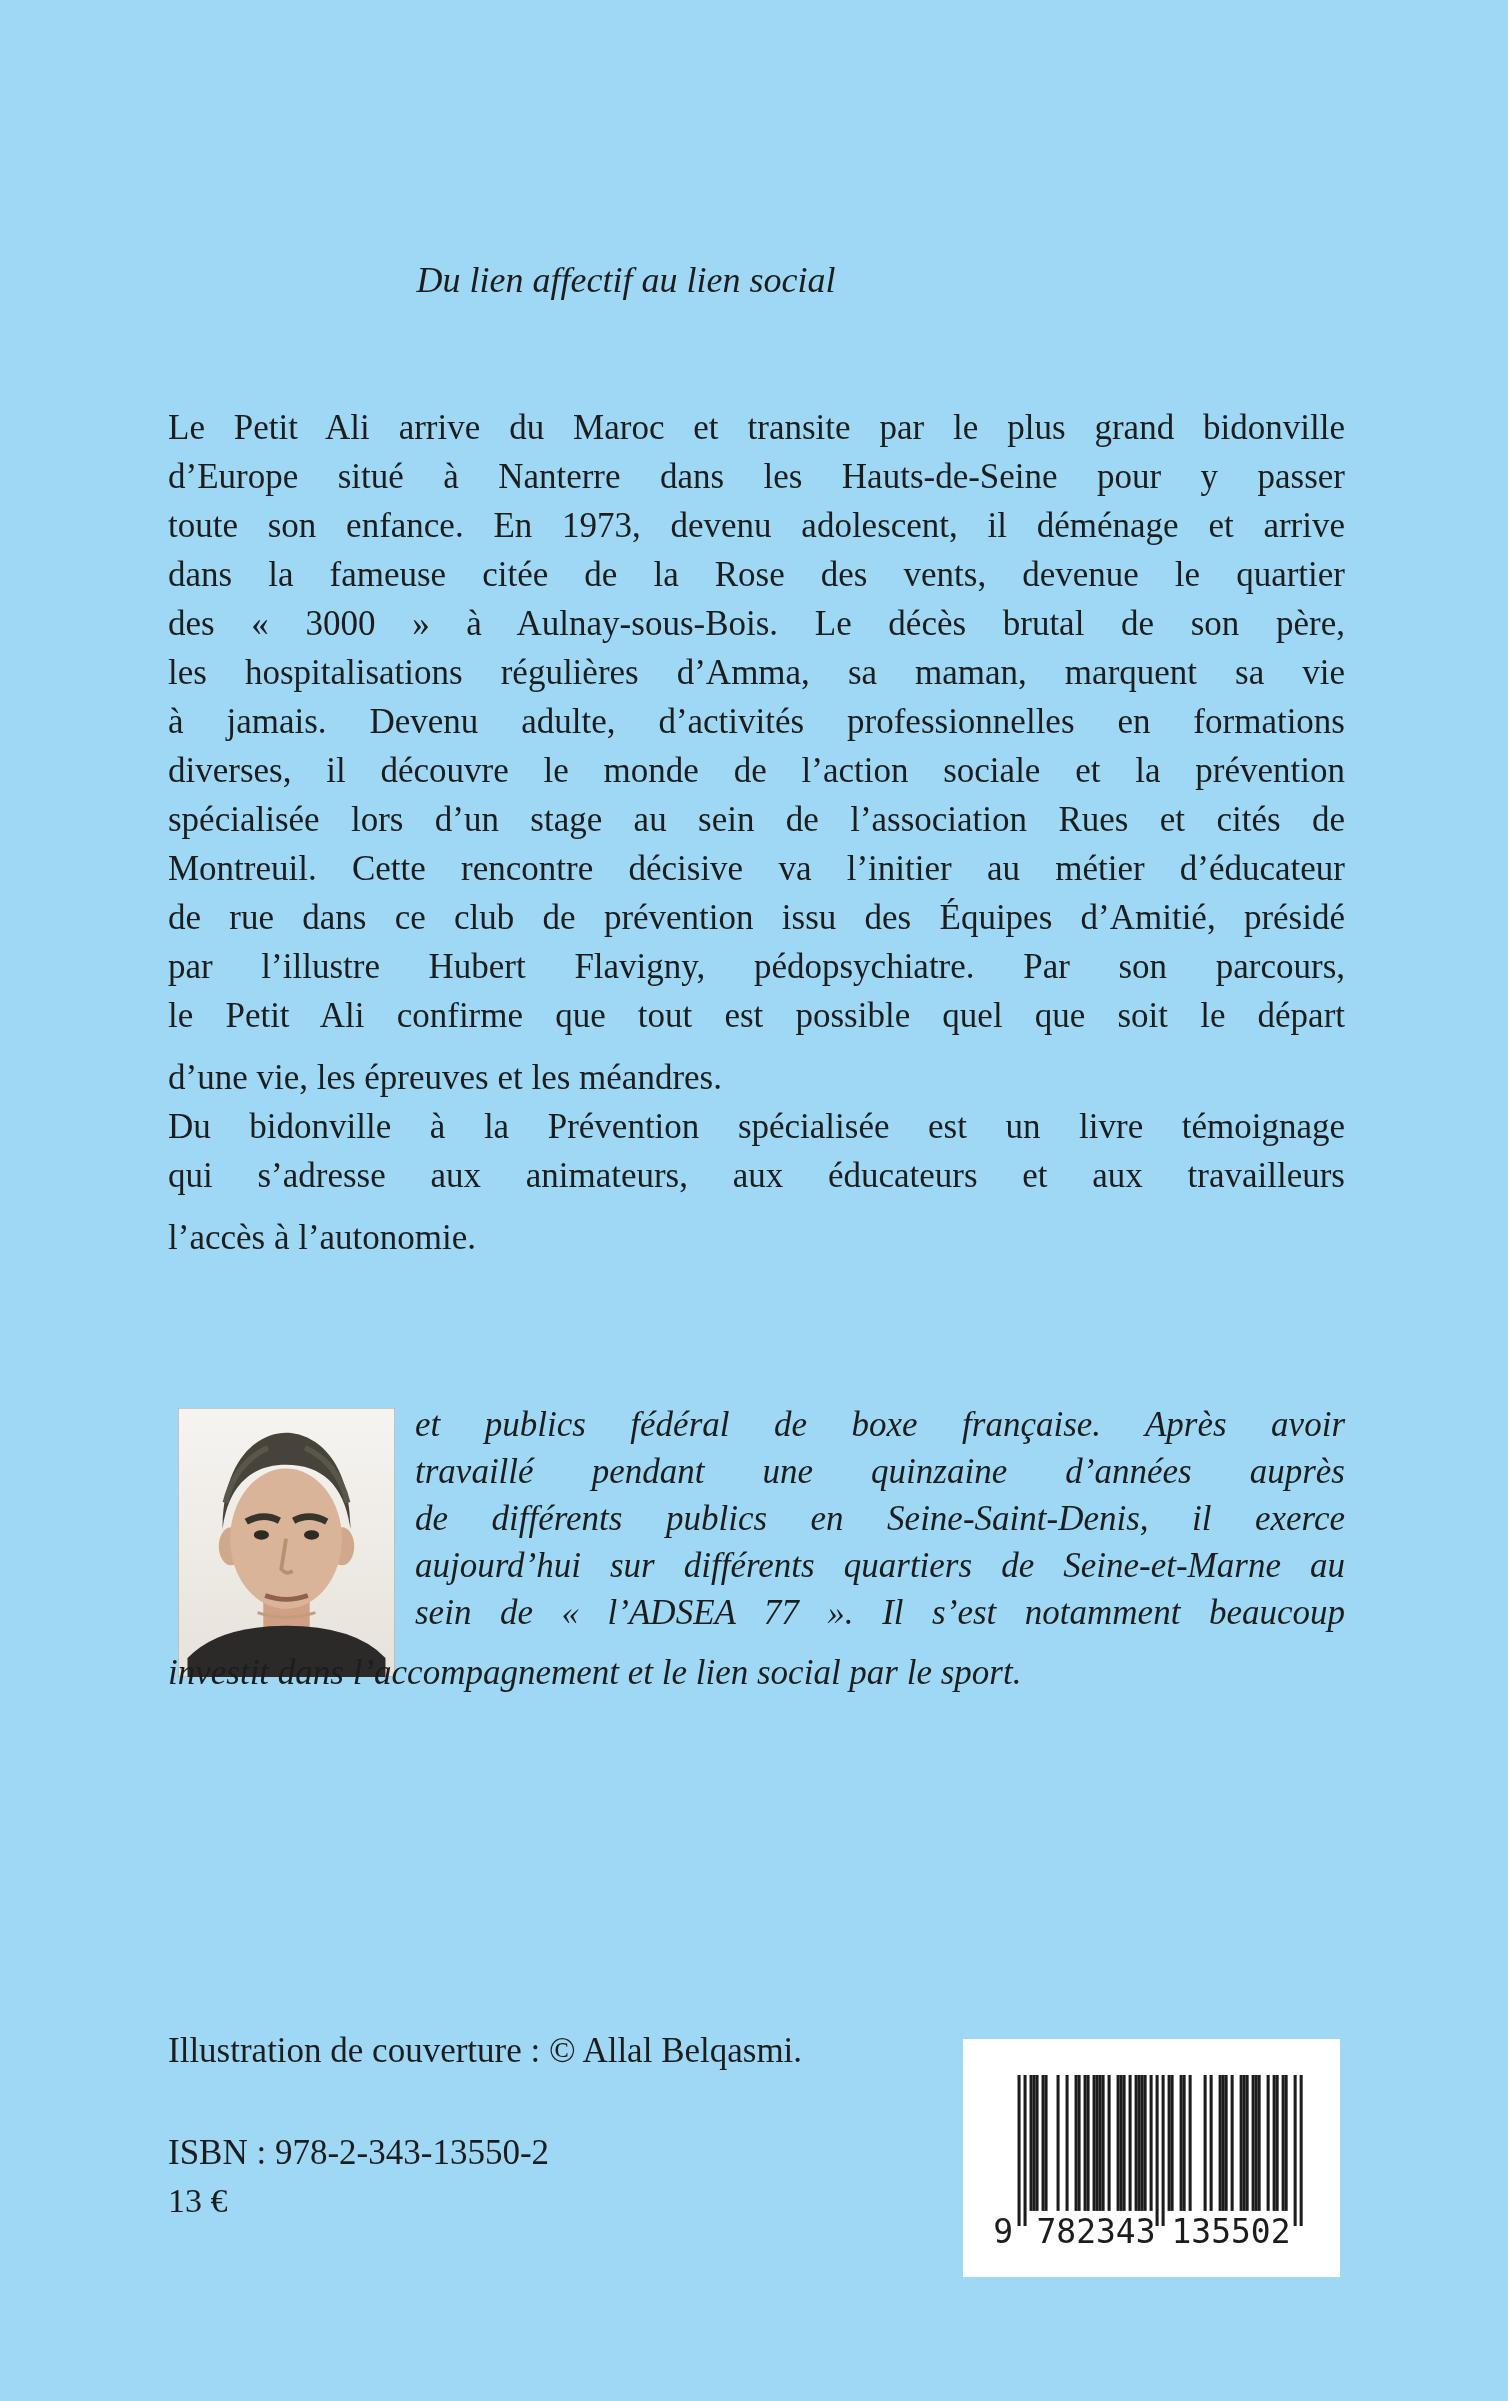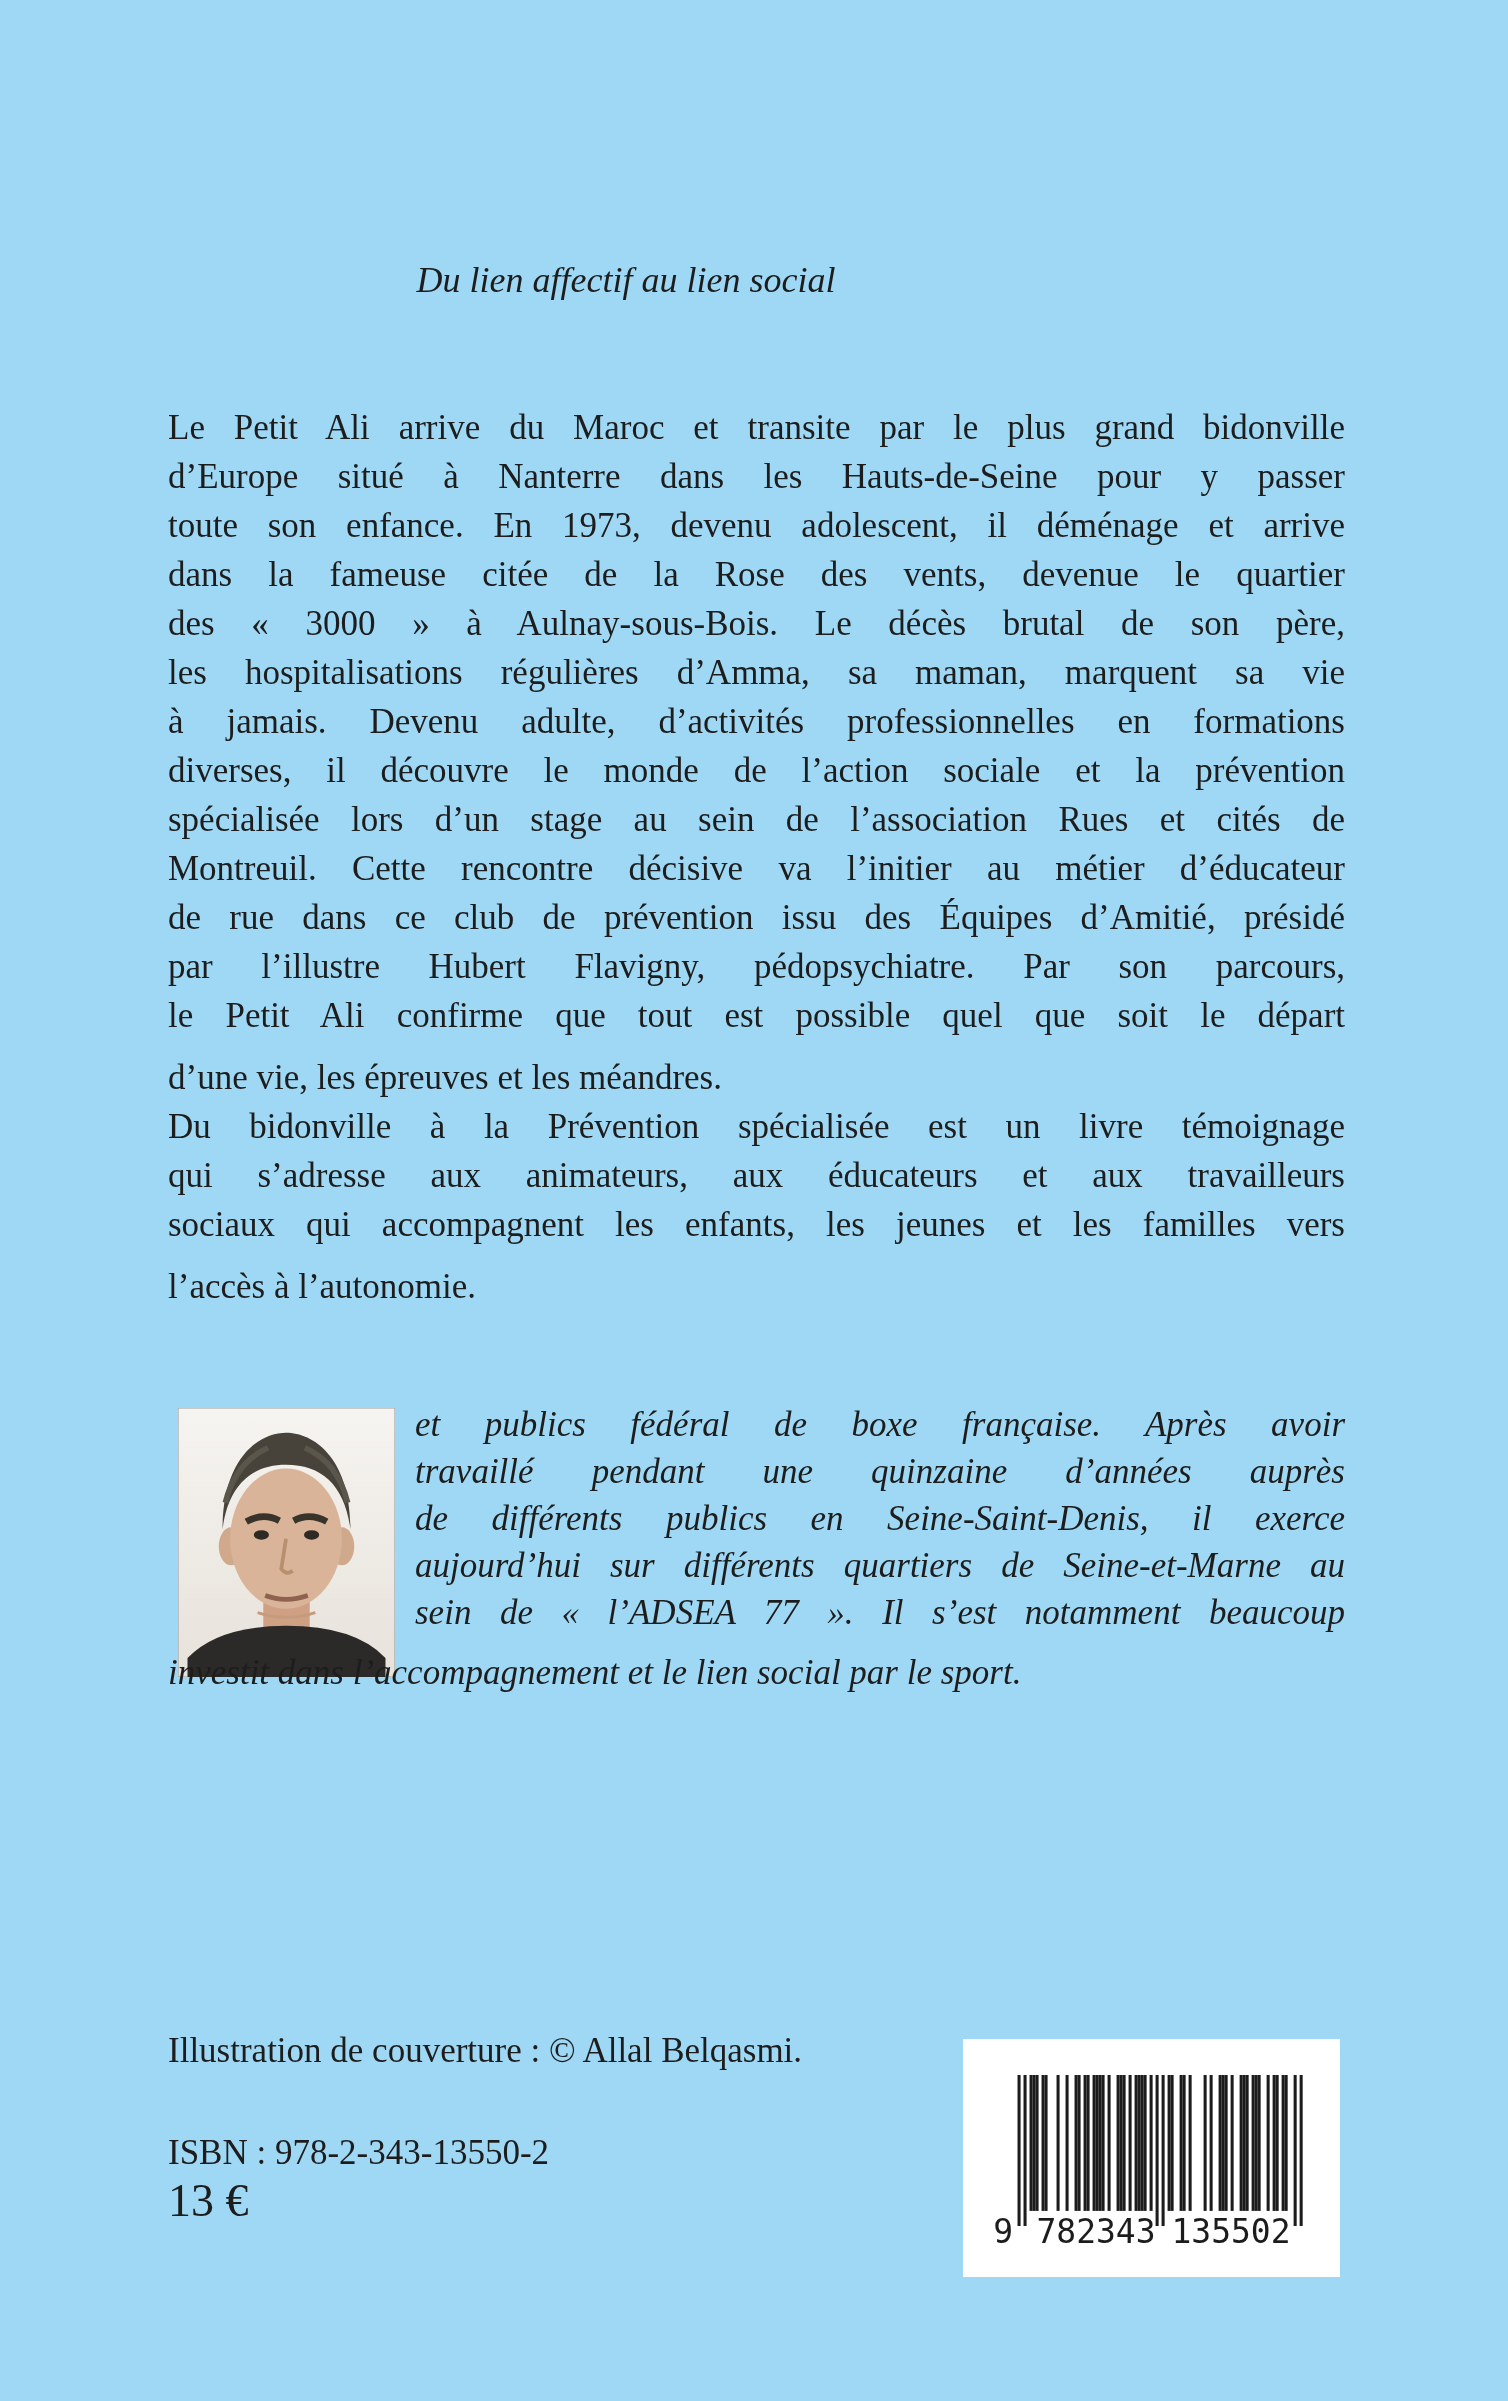--- a/index.html
+++ b/index.html
@@ -42,21 +42,21 @@
   .credit{
     position:absolute;left:168px;top:2027px;width:1177px;height:47px;line-height:47px;
     font-size:35px;white-space:nowrap;
   }
   .isbn{
     position:absolute;left:168px;top:2129px;width:757px;height:47px;line-height:47px;
     font-size:35px;white-space:nowrap;
   }
   .price{
     position:absolute;left:168px;top:2177px;width:379px;height:47px;line-height:47px;
-    font-size:46px;white-space:nowrap;
+    font-size:34px;white-space:nowrap;
   }
   .barcode{
     position:absolute;left:963px;top:2039px;width:377px;height:238px;
     background:#ffffff;
   }
   .barcode svg{position:absolute;left:54px;top:36px;display:block;}
   .bc-digit{
     position:absolute;top:176px;height:34px;line-height:34px;
     font-family:"DejaVu Sans Mono","Liberation Mono",monospace;
     font-size:33px;color:#1c1c1c;
@@ -83,21 +83,20 @@
       <div class="tline jl"><span class="seg-r">à jamais. Devenu adulte, d’activités professionnelles en formations</span></div>
       <div class="tline jl"><span class="seg-r">diverses, il découvre le monde de l’action sociale et la prévention</span></div>
       <div class="tline jl"><span class="seg-r">spécialisée lors d’un stage au sein de l’association </span><span class="seg-i">Rues et cités</span><span class="seg-r"> de</span></div>
       <div class="tline jl"><span class="seg-r">Montreuil. Cette rencontre décisive va l’initier au métier d’éducateur</span></div>
       <div class="tline jl"><span class="seg-r">de rue dans ce club de prévention issu des </span><span class="seg-i">Équipes d’Amitié</span><span class="seg-r">, présidé</span></div>
       <div class="tline jl"><span class="seg-r">par l’illustre Hubert Flavigny, pédopsychiatre. Par son parcours,</span></div>
       <div class="tline jl"><span class="seg-r">le </span><span class="seg-i">Petit Ali</span><span class="seg-r"> confirme que tout est possible quel que soit le départ</span></div>
       <div class="tline ll"><span class="seg-r">d’une vie, les épreuves et les méandres.</span></div>
       <div class="tline jl"><span class="seg-i">Du bidonville à la Prévention</span><span class="seg-r"> spécialisée est un livre témoignage</span></div>
       <div class="tline jl"><span class="seg-r">qui s’adresse aux animateurs, aux éducateurs et aux travailleurs</span></div>
-      <div class="tline jl"><span class="seg-r">sociaux qui accompagnent les enfants, les jeunes et les familles vers</span></div>
       <div class="tline ll"><span class="seg-r">l’accès à l’autonomie.</span></div>
     </div>
 
   <div class="bio-photo">
     <svg width="217" height="269" viewBox="0 0 229 284" xmlns="http://www.w3.org/2000/svg">
       <defs>
         <linearGradient id="phbg" x1="0" y1="0" x2="0" y2="1">
           <stop offset="0" stop-color="#f6f4f1"></stop>
           <stop offset="1" stop-color="#e7e2da"></stop>
         </linearGradient>

